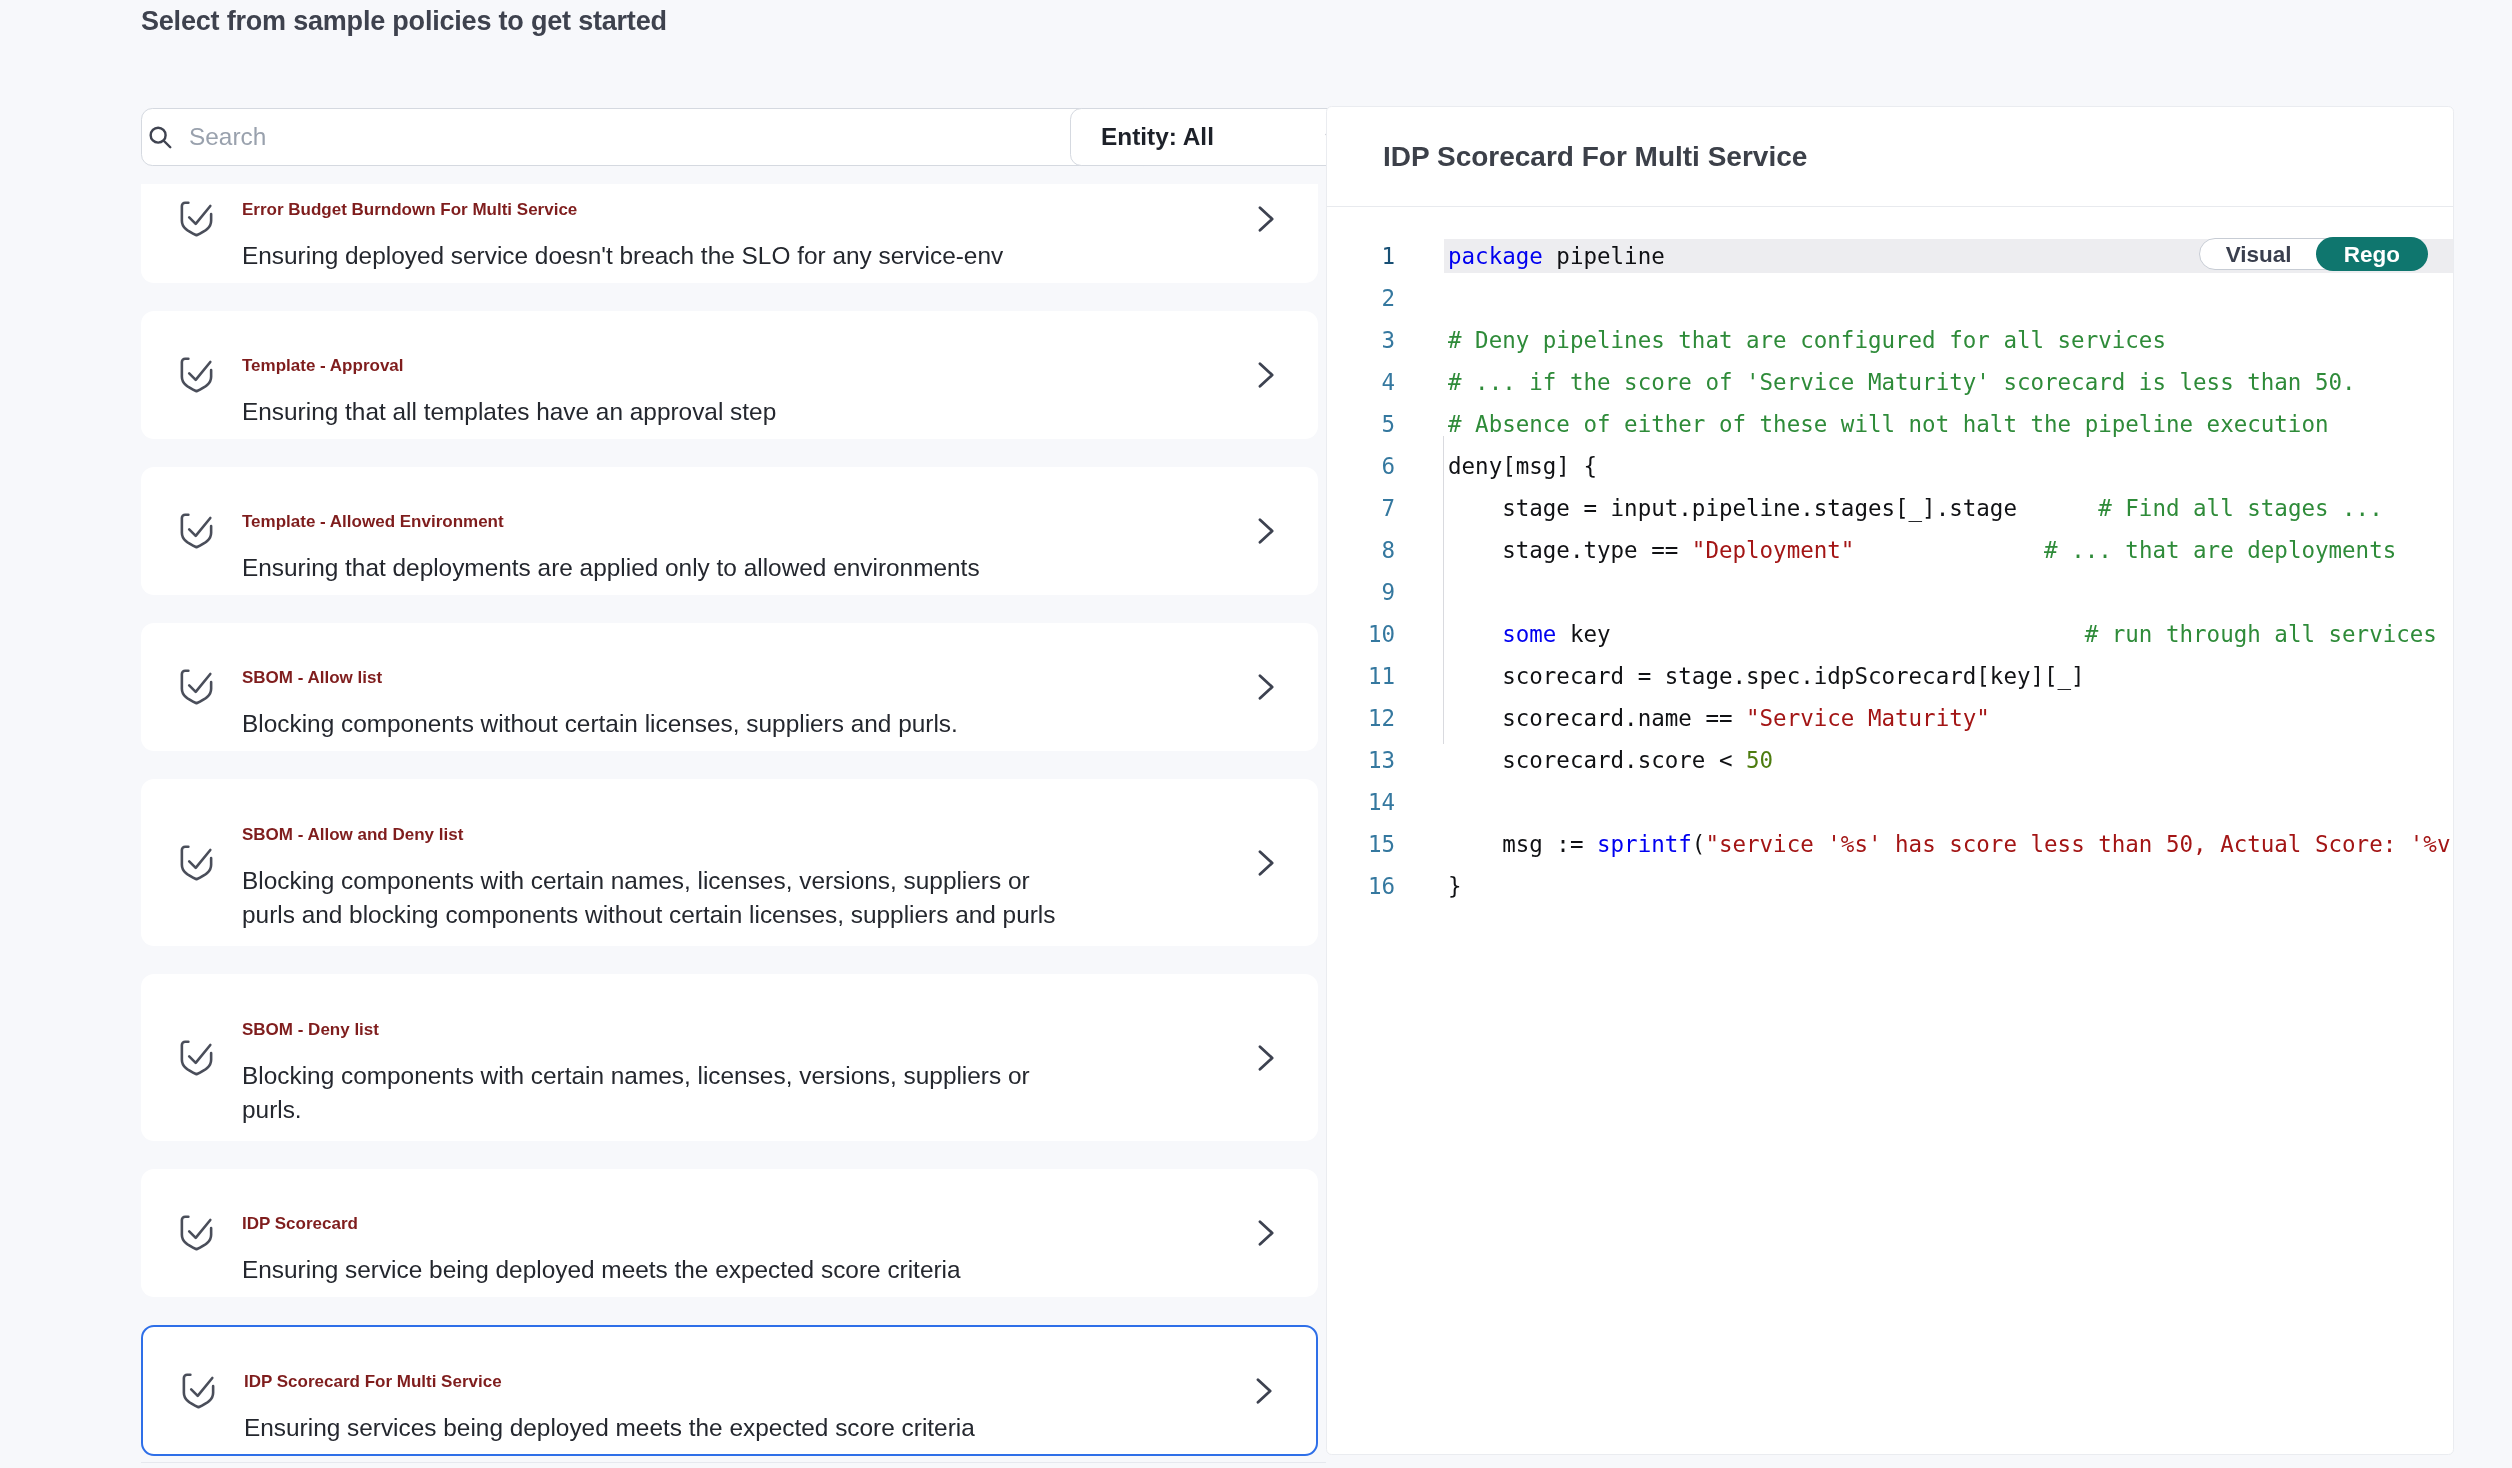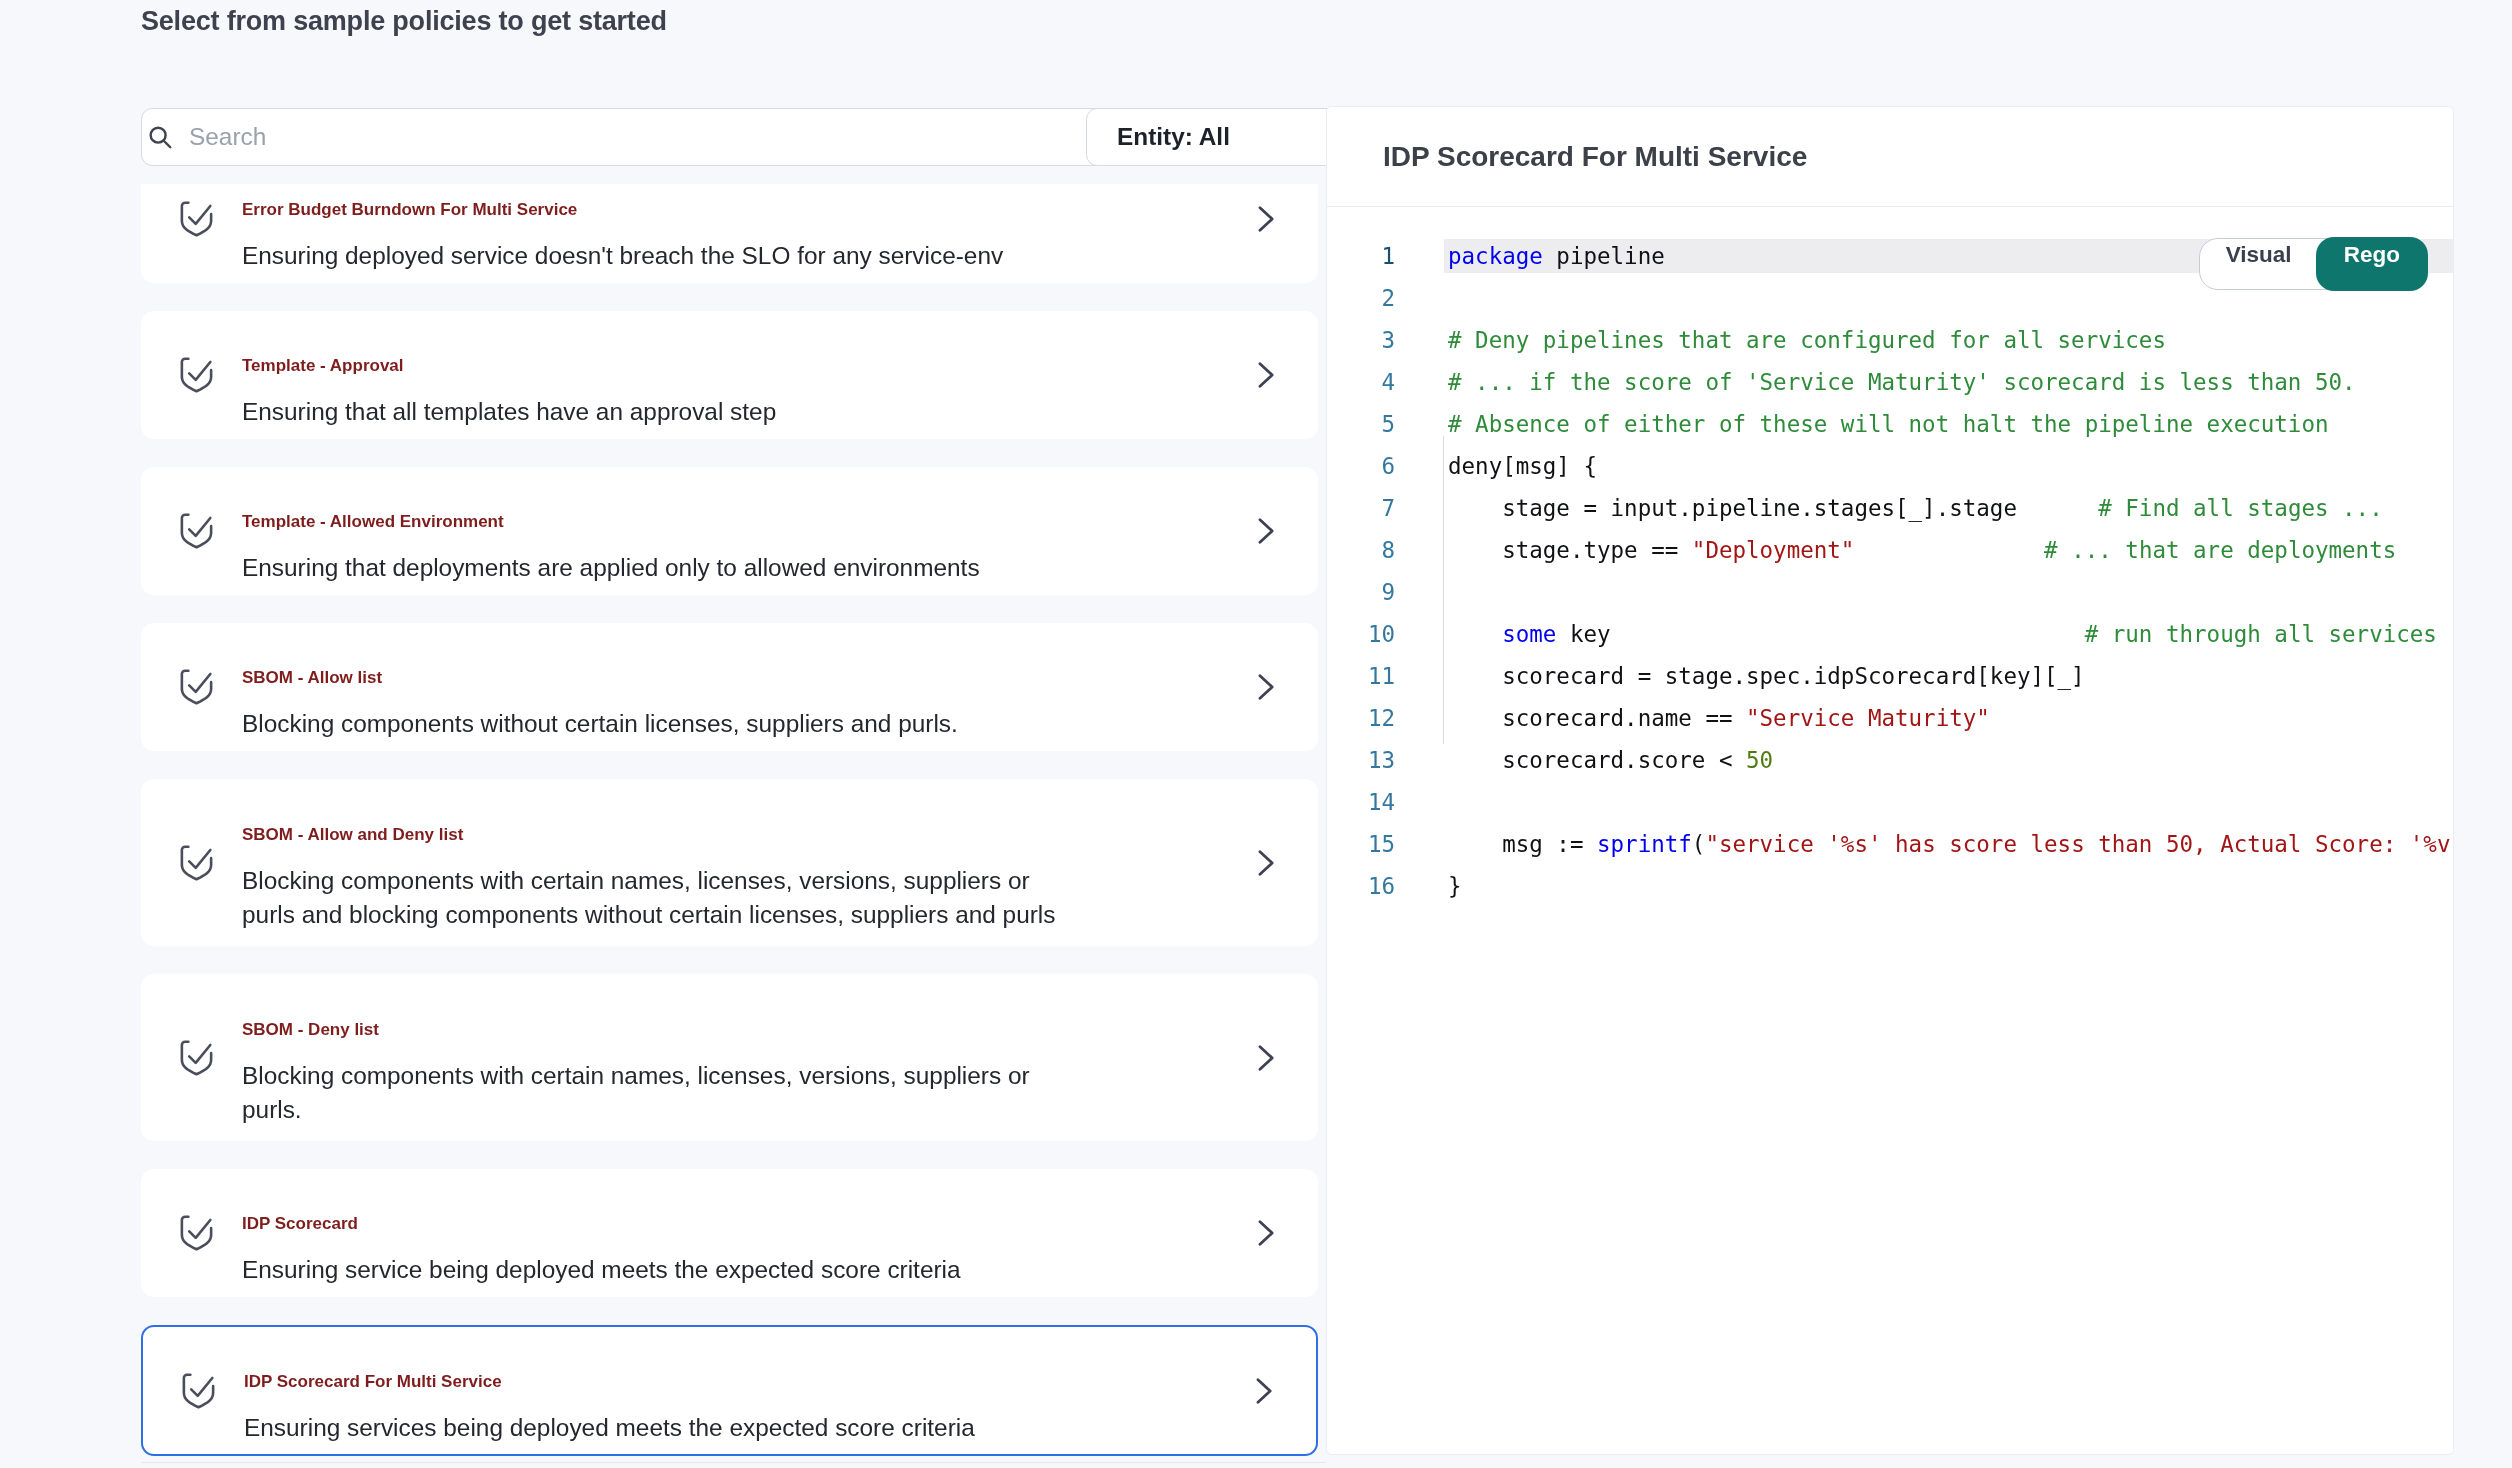--- a/index.html
+++ b/index.html
@@ -25,21 +25,21 @@
   .search-box input {
     flex:1; border:none; outline:none; background:transparent;
     font-family:"Liberation Sans", sans-serif;
     font-size:24.4px; color:#2a2d34; margin-left:15px; height:100%;
   }
   .search-box input::placeholder { color:#99a1ad; }
   .entity-select {
     position:absolute; left:1070px; top:108px; width:300px; height:58px;
     background:#fff; border:0.9px solid #d5d9e0; border-radius:11.3px;
     display:flex; align-items:center; justify-content:space-between;
-    padding:0 24.4px 0 30px; cursor:pointer;margin-left:16px;
+    padding:0 24.4px 0 30px; cursor:pointer;
   }
   .entity-select .lbl { font-size:24.4px; font-weight:600; color:#1d2129; }
   
   .list-viewport {
     position:absolute; left:141px; top:184px; width:1177px; height:1278px;
     overflow:hidden;
   }
   .list-hairline {
     position:absolute; left:141px; top:1462px; width:1185px; height:0.9px; background:#e6e8ee;
   }
@@ -82,21 +82,21 @@
   .indent-guide {
     position:absolute; left:116px; top:229px; width:0.9px; height:308px; background:#d9dadf;
   }
   .tok-kw { color:#0000f0; }
   .tok-com { color:#2e8b39; }
   .tok-str { color:#a31515; }
   .tok-num { color:#4d7c0f; }
   .tok-pl { color:#101114; }
   
   .view-toggle {
-    position:absolute; top:131px; right:26px; height:52px;
+    position:absolute; top:131px; right:26px; height:32px;
     background:#fff; border:1.9px solid #c7ccd4; border-radius:19px;
     display:flex; align-items:stretch;
     font-family:"Liberation Sans", sans-serif;
   }
   .view-toggle .seg-light {
     padding:0 26px; line-height:32px; font-size:22.5px; font-weight:600; color:#3a3f4e;
     border-radius:19px; cursor:pointer;
   }
   .view-toggle .seg-dark {
     background:#0f766e; color:#fff; font-weight:700; font-size:22.5px;

